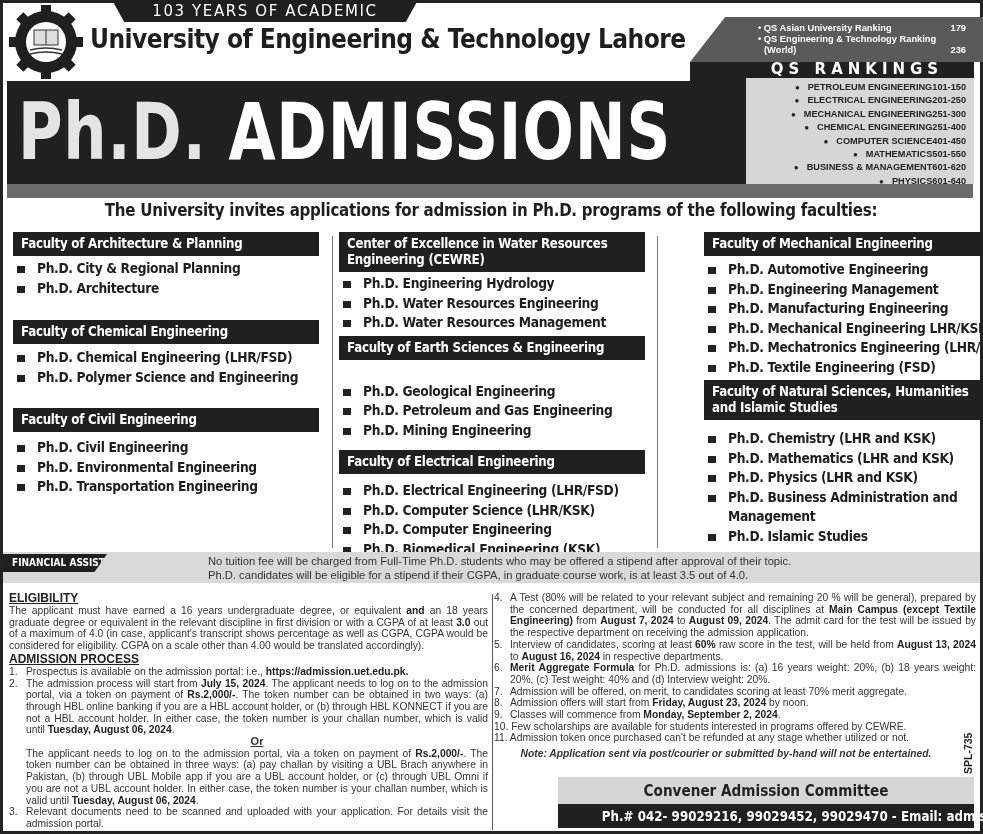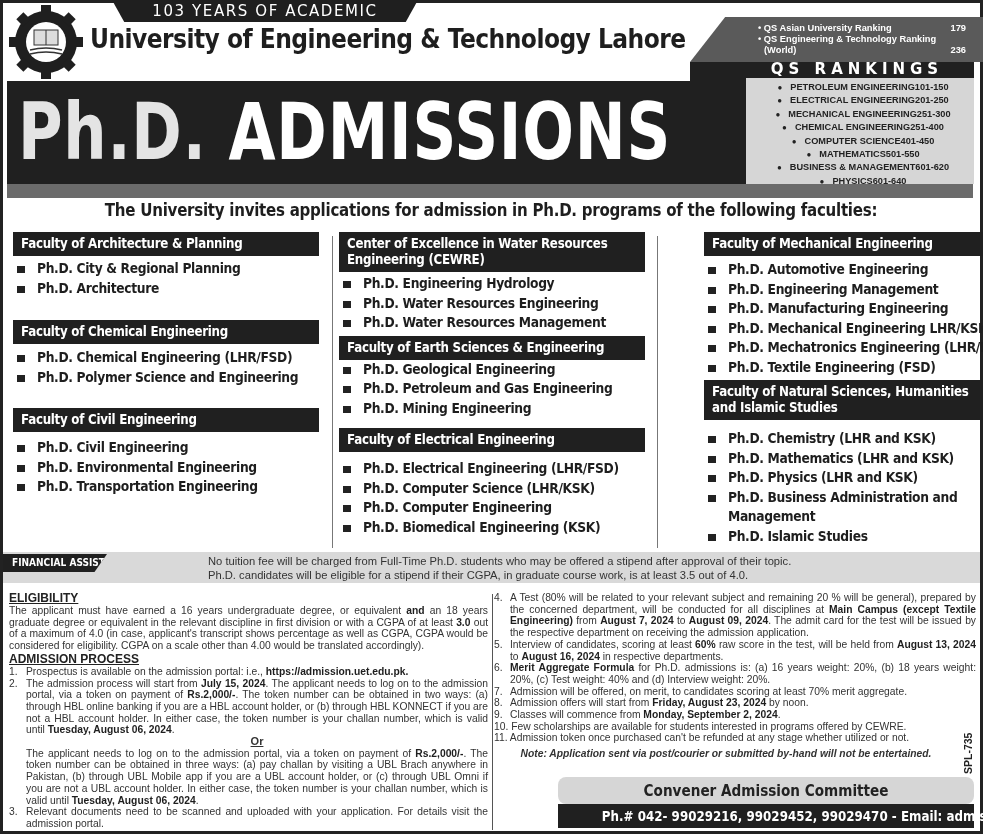--- a/index.html
+++ b/index.html
@@ -25,21 +25,21 @@
   .qs-diag { position: absolute; left: 690px; top: 17px; width: 293px; height: 45px; background: #5a5a5a;
     clip-path: polygon(12% 0, 100% 0, 100% 100%, 0 100%); }
   .qs-top { position: absolute; left: 740px; top: 17px; width: 234px; height: 29px; background: #5a5a5a; color: #fff;
     font-size: 9.3px; font-weight: bold; padding: 6px 8px 0 18px; line-height: 11px; }
   .qs-top .row { display: flex; justify-content: space-between; }
   .qs-dark { position: absolute; left: 690px; top: 62px; width: 284px; height: 122px; background: #202020; }
   .qs-heading { position: absolute; left: 740px; top: 60px; width: 234px; text-align: center; color: #fff;
     font-family: "DejaVu Sans", sans-serif; font-weight: bold; font-size: 15px; letter-spacing: 5px; line-height: 18px; }
   .qs-list { position: absolute; left: 746px; top: 78px; width: 228px; height: 106px; background: #d6d6d6;
     padding: 3px 8px 0 14px; font-size: 9.2px; font-weight: bold; color: #222; line-height: 12.4px; }
-  .qs-list .row { display: flex; justify-content: center; }
+  .qs-list .row { display: flex; justify-content: flex-end; }
   .qs-list .row .n::before { content: "\25CF"; margin-right: 8px; font-size: 8px; }
 
   
   .invite { position: absolute; left: 0; top: 200px; width: 983px; text-align: center; font-family: "DejaVu Sans", sans-serif;
     font-weight: bold; font-size: 17.5px; color: #1e1e1e; letter-spacing: -0.3px; }
   .invite span { display: inline-block; transform: scaleX(0.86); }
 
   
   .col { position: absolute; top: 232px; }
   .col1 { left: 13px; width: 306px; }
@@ -71,21 +71,21 @@
   .h-sec { font-weight: bold; font-size: 12px; text-decoration: underline; color: #222; line-height: 13px; }
   .ol { list-style: none; }
   .ol li { position: relative; padding-left: 17px; }
   .ol li .num { position: absolute; left: 0; top: 0; }
   .ol.right li { padding-left: 16px; }
   .or { text-align: center; font-weight: bold; text-decoration: underline; font-size: 11px; }
   b { color: #1e1e1e; }
   .note { font-style: italic; font-weight: bold; text-align: center; font-size: 10.3px; color: #333; margin-top: 4px; padding-right: 18px; }
   .spl { position: absolute; left: 962px; top: 748px; transform: rotate(-90deg); transform-origin: center; font-size: 10.5px; font-weight: bold; color: #222; white-space: nowrap; width: 40px; margin-left: -14px; }
   .convener { position: absolute; left: 558px; top: 777px; width: 416px; height: 27px; background: #d6d6d6; text-align: center;
-    font-family: "DejaVu Sans", sans-serif; font-weight: bold; font-size: 16px; line-height: 27px; color: #222; border-radius: 8px; }
+    font-family: "DejaVu Sans", sans-serif; font-weight: bold; font-size: 16px; line-height: 27px; color: #222; }
   .convener span, .contact span { display: inline-block; transform: scaleX(0.85); }
   .contact { position: absolute; left: 558px; top: 804px; width: 416px; height: 24px; background: #202020; text-align: center;
     font-family: "DejaVu Sans", sans-serif; font-weight: bold; font-size: 14px; line-height: 24px; color: #fff; white-space: nowrap; }
 </style>
 </head>
 <body>
 
 <div class="frame"></div>
 
 <div class="top-tab"><span>103 YEARS OF ACADEMIC EXCELLENCE</span></div>
@@ -191,21 +191,21 @@
 <div class="vdiv" style="left:332px"></div>
 
 <div class="col col2">
   <div class="fac"><span>Center of Excellence in Water Resources Engineering (CEWRE)</span></div>
   <ul class="progs" style="margin-top:2px">
     <li><span>Ph.D. Engineering Hydrology</span></li>
     <li><span>Ph.D. Water Resources Engineering</span></li>
     <li><span>Ph.D. Water Resources Management</span></li>
   </ul>
   <div class="fac" style="margin-top:3px"><span>Faculty of Earth Sciences &amp; Engineering</span></div>
-  <ul class="progs" style="margin-top:0">
+  <ul class="progs" style="margin-top:22px">
     <li><span>Ph.D. Geological Engineering</span></li>
     <li><span>Ph.D. Petroleum and Gas Engineering</span></li>
     <li><span>Ph.D. Mining Engineering</span></li>
   </ul>
   <div class="fac" style="margin-top:10px"><span>Faculty of Electrical Engineering</span></div>
   <ul class="progs" style="margin-top:7px">
     <li><span>Ph.D. Electrical Engineering (LHR/FSD)</span></li>
     <li><span>Ph.D. Computer Science (LHR/KSK)</span></li>
     <li><span>Ph.D. Computer Engineering</span></li>
     <li><span>Ph.D. Biomedical Engineering (KSK)</span></li>

